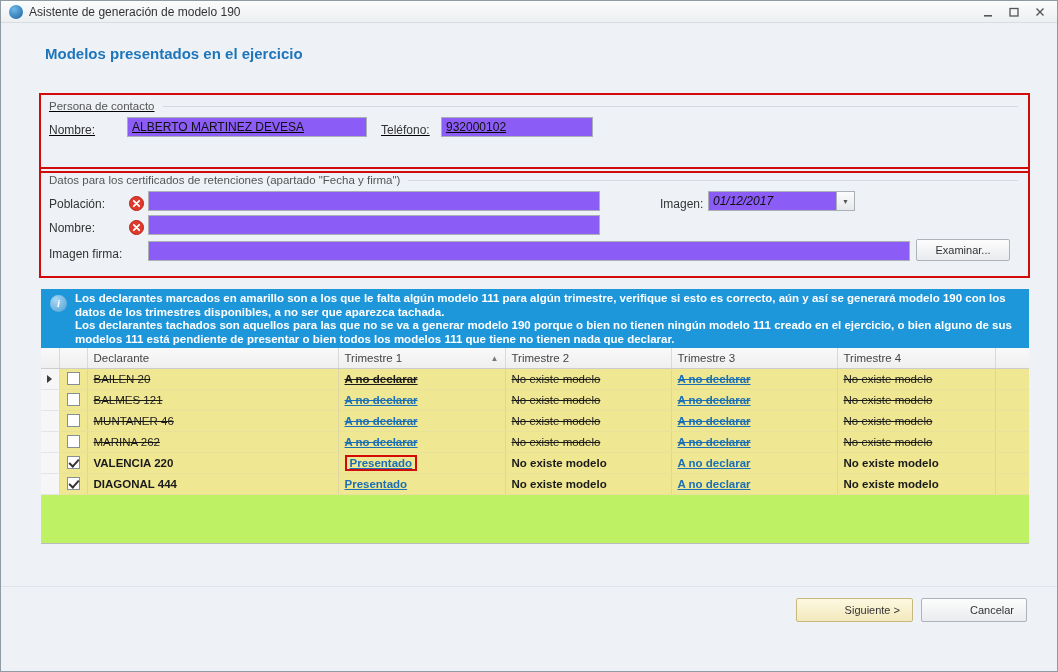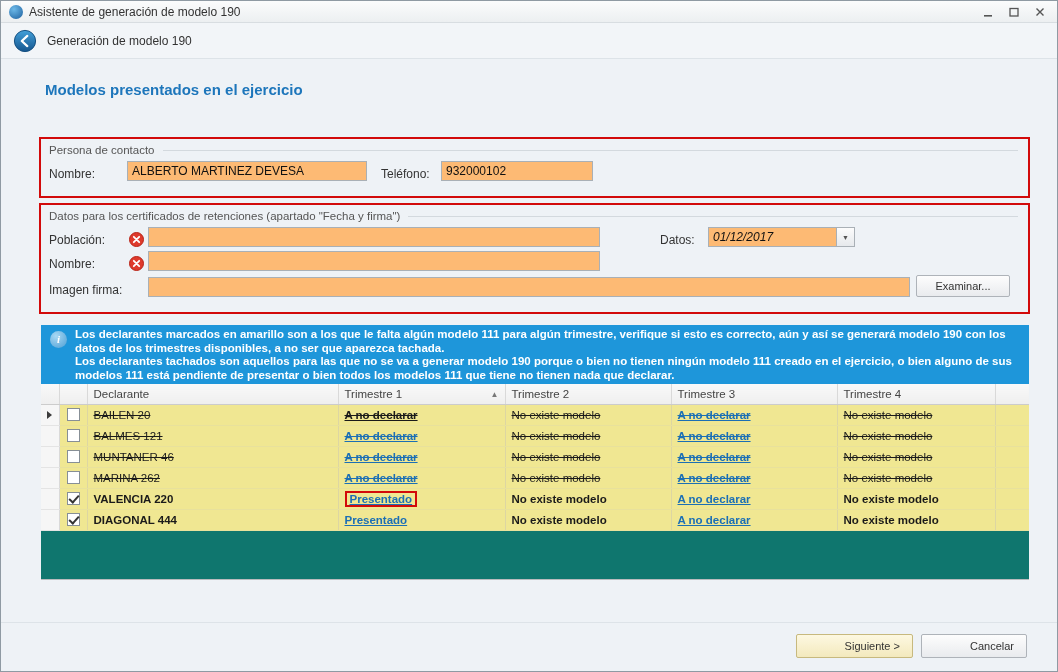--- a/index.html
+++ b/index.html
@@ -46,32 +46,32 @@
   .page-title {
     position: absolute; left: 44px; top: 22px;
     font-size: 15px; font-weight: bold;
     color: var(--accent-blue, #1d76bb);
   }
   
   .red-box {
     position: absolute; left: 38px; width: 991px;
     border: 2px solid var(--annotation-red, #d20a0a);
   }
-  #contact-box { top: 78px; height: 61px; }
+  #contact-box { top: 70px; height: 80px; text-decoration: underline; }
   #cert-box { top: 144px; height: 111px; }
   .group-caption {
     display: flex; align-items: center; gap: 8px;
     padding: 5px 10px 1px 8px;
     font-size: 11.5px; color: #555; white-space: nowrap;
   }
   .group-caption::after { content: ''; flex: 1; height: 1px; background: #d3d9de; }
   .field-row { display: flex; align-items: flex-end; padding: 4px 10px 0 8px; }
   .lbl { font-size: 12px; color: #333; }
   .txt {
-    height: 20px; border: 1px solid #a9b0b6; background: #fdba74;
+    height: 20px; border: 1px solid #a9b0b6; background: #8b5cf6;
     font-family: inherit; font-size: 12px; padding: 8px 4px; color: #111;
   }
   .err-icon { display: inline-flex; margin-right: 4px; }
   
   .combo { display: inline-flex; }
   .combo .txt { width: 128px; border-right: none; font-style: italic; }
   .combo-btn {
     width: 19px; height: 20px; border: 1px solid #a9b0b6;
     background: linear-gradient(#fcfcfc, #e6e9ec);
     display: flex; align-items: center; justify-content: center;
@@ -94,21 +94,21 @@
   .info-icon {
     position: absolute; left: 9px; top: 6px;
     width: 17px; height: 17px; border-radius: 50%;
     background: radial-gradient(circle at 35% 30%, #a8d8f4, #4d9fd4);
     color: #fff; display: flex; align-items: center; justify-content: center;
     font-size: 11px; font-family: "Liberation Serif", serif; font-style: italic;
   }
   
   .grid-wrap {
     position: absolute; left: 40px; top: 325px; width: 988px; height: 196px;
-    background: #0f766e; border-bottom: 1px solid #b9bcbe; overflow: hidden;
+    background: #bef264; border-bottom: 1px solid #b9bcbe; overflow: hidden;
   }
   table.grid { border-collapse: collapse; table-layout: fixed; width: 988px; font-size: 11.5px; }
   .grid th {
     background: linear-gradient(#f9f9f9, #efefef);
     border-right: 1px solid #d9d9d9; border-bottom: 1px solid #cccccc;
     font-weight: normal; color: #444; text-align: left;
     padding: 2px 6px; height: 20px; white-space: nowrap; overflow: hidden;
   }
   .grid th.th-ind, .grid th.th-filler { padding: 0; }
   .sort-arrow { float: right; font-size: 8px; color: #777; margin-top: 2px; }
@@ -184,35 +184,20 @@
           </svg>
       </span>
       <span class="win-btn">
         <svg width="12" height="12" viewBox="0 0 12 12">
             <path d="M2.5 2.5 L9.5 9.5 M9.5 2.5 L2.5 9.5" stroke="#555" stroke-width="1.4"></path>
           </svg>
       </span>
     </div>
   </div>
 
-  <div class="header">
-    <span class="back-btn">
-      <svg width="24" height="24" viewBox="0 0 26 26">
-        <defs>
-          <linearGradient id="bgrad" x1="0" y1="0" x2="0" y2="1">
-            <stop offset="0" stop-color="#43a0d9"></stop>
-              <stop offset="1" stop-color="#15568f"></stop>
-          </linearGradient>
-        </defs>
-        <circle cx="13" cy="13" r="11.5" fill="url(#bgrad)" stroke="#0e4a7c"></circle>
-        <path d="M15.5 7.5 L9.5 13 L15.5 18.5" fill="none" stroke="#fff" stroke-width="2.4" stroke-linecap="round" stroke-linejoin="round"></path>
-      </svg>
-    </span>
-    <span class="header-title">Generación de modelo 190</span>
-  </div>
 
   <div class="content">
 
     <div class="page-title">Modelos presentados en el ejercicio</div>
 
     <div class="red-box" id="contact-box">
       <div class="group-caption">Persona de contacto</div>
       <div class="field-row">
         <span class="lbl" style="width:78px;">Nombre:</span>
         <input type="text" class="txt" style="width: 240px;" value="ALBERTO MARTINEZ DEVESA">
@@ -225,21 +210,21 @@
       <div class="group-caption">Datos para los certificados de retenciones (apartado "Fecha y firma")</div>
       <div class="field-row">
         <span class="lbl" style="width:80px;">Población:</span>
         <span class="err-icon">
           <svg width="15" height="15" viewBox="0 0 15 15">
               <circle cx="7.5" cy="7.5" r="7" fill="#de3a2c" stroke="#b82417"></circle>
               <path d="M4.8 4.8 L10.2 10.2 M10.2 4.8 L4.8 10.2" stroke="#fff" stroke-width="1.8" stroke-linecap="round"></path>
             </svg>
         </span>
         <input type="text" class="txt" style="width: 452px;" value="">
-        <span class="lbl" style="margin-left:60px; width:48px;">Datos:</span>
+        <span class="lbl" style="margin-left:60px; width:48px;">Imagen:</span>
         <span class="combo">
           <input type="text" class="txt" value="01/12/2017" style="">
           <span class="combo-btn">
               <span>▼</span>
             </span>
         </span>
       </div>
       <div class="field-row">
         <span class="lbl" style="width:80px;">Nombre:</span>
         <span class="err-icon">

